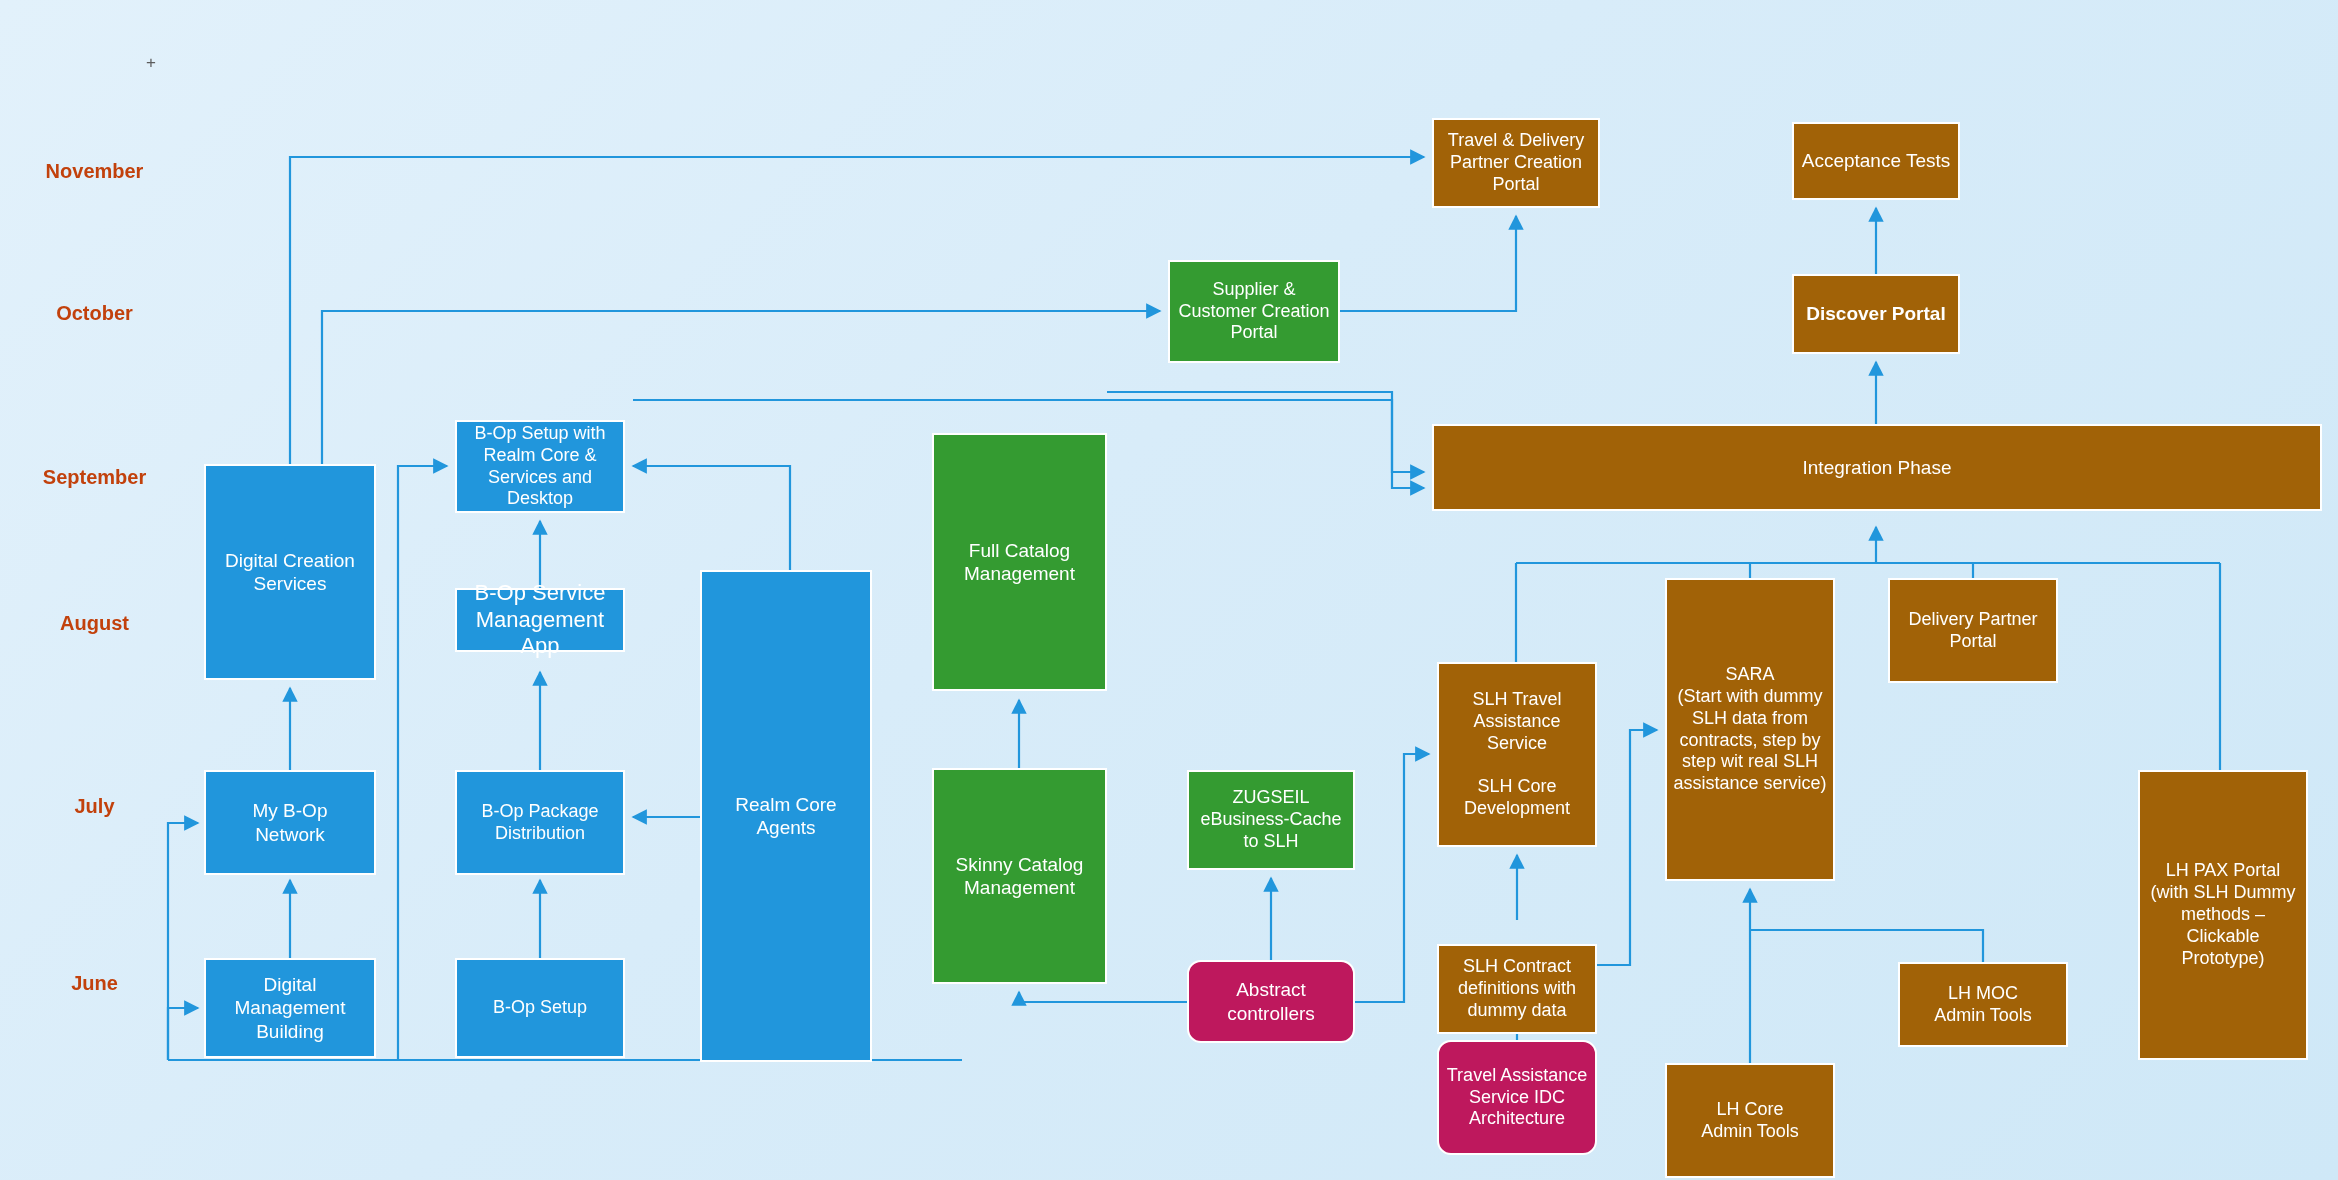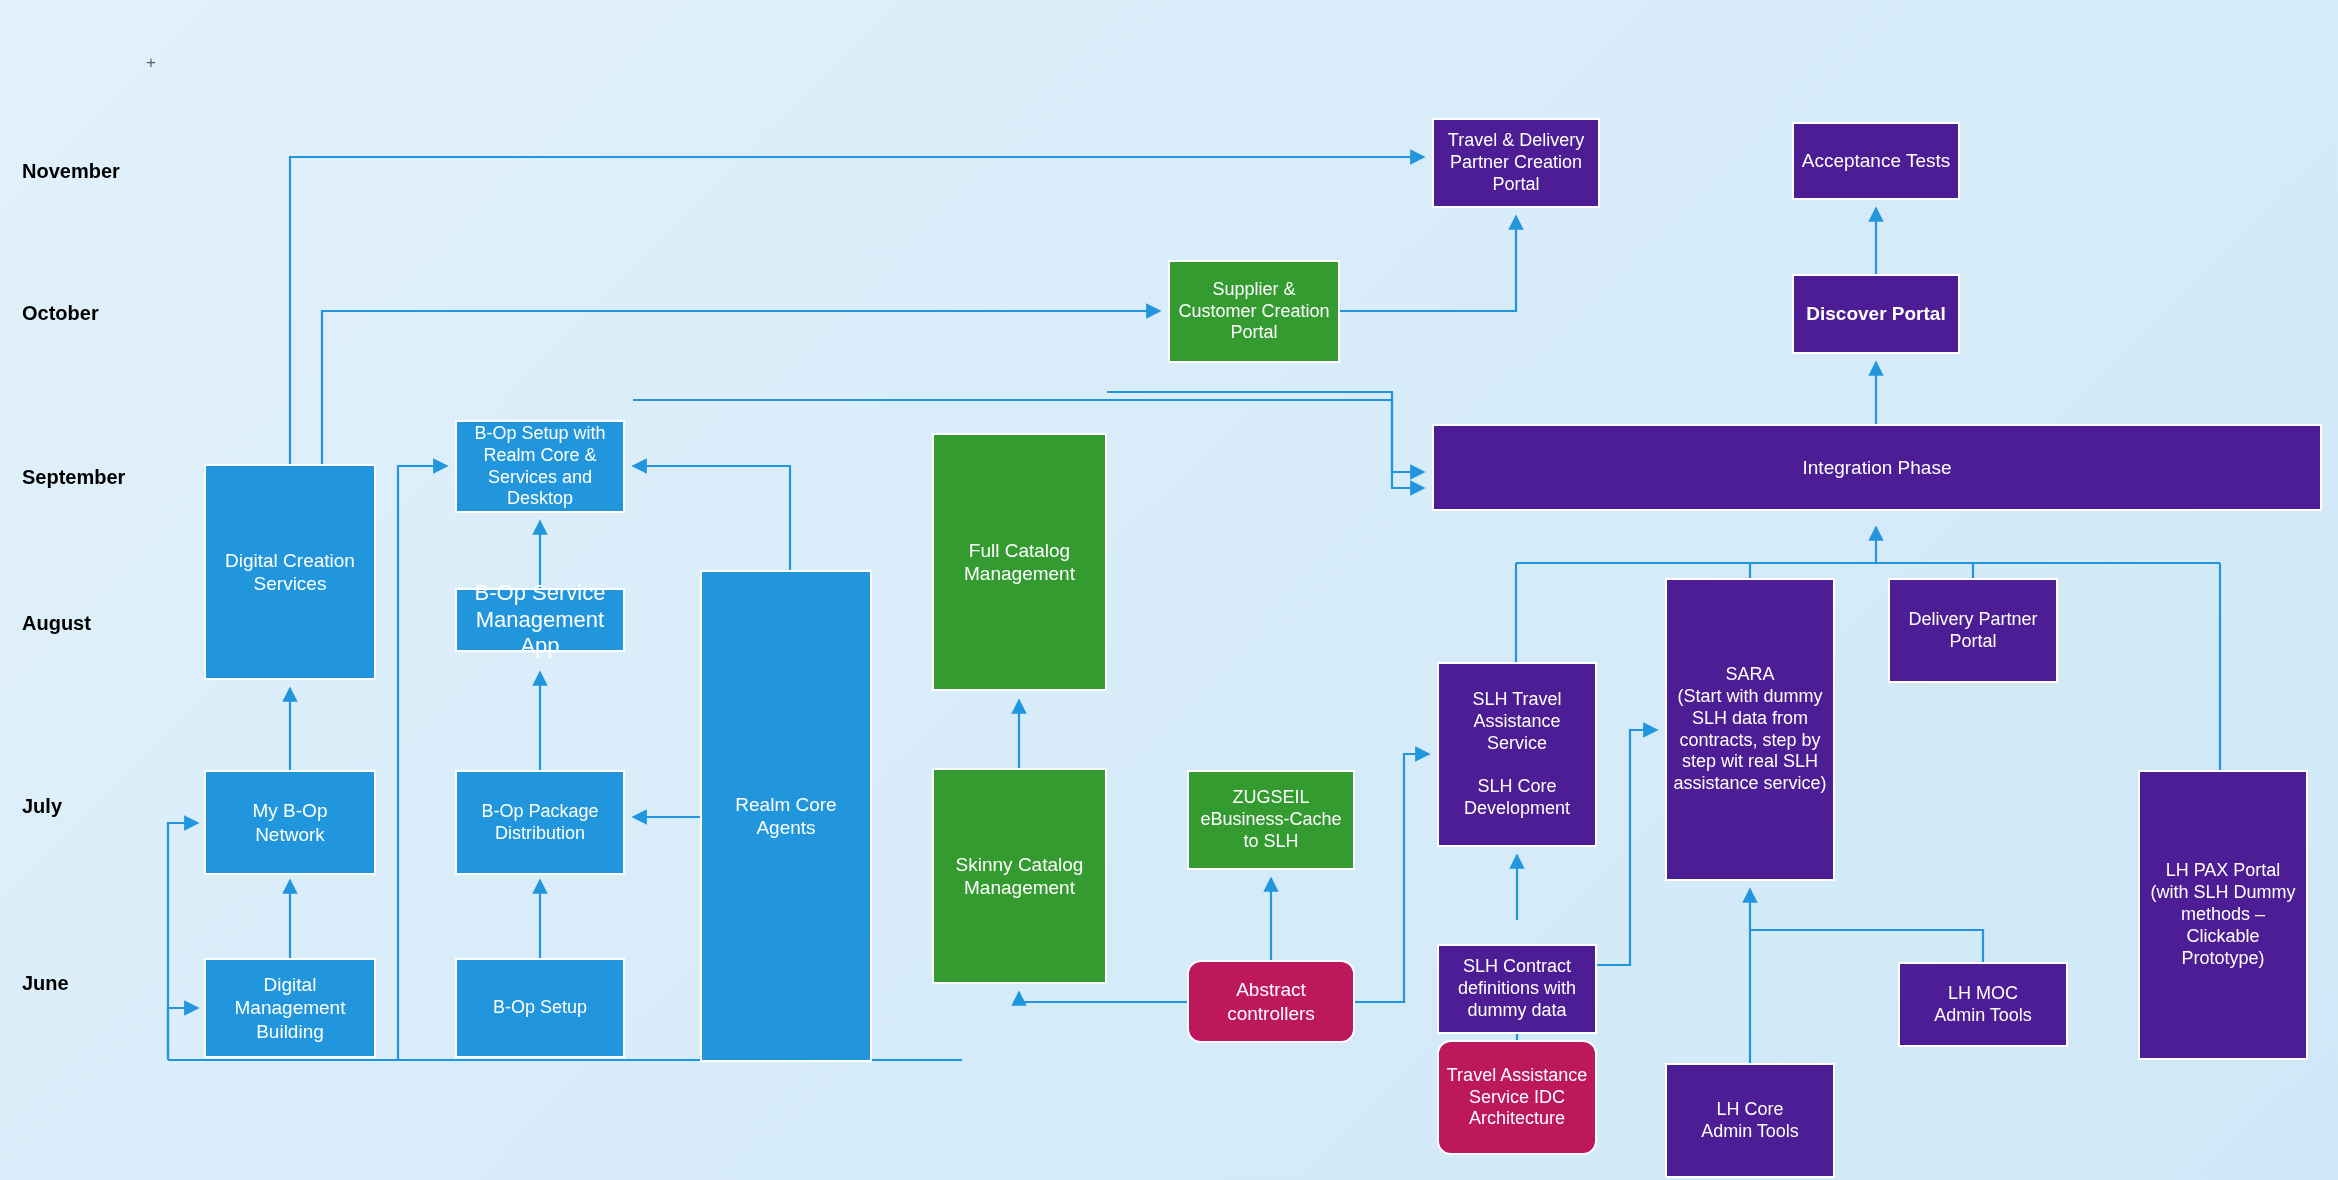--- a/index.html
+++ b/index.html
@@ -15,25 +15,25 @@
   .node{
     position:absolute;box-sizing:border-box;
     display:flex;align-items:center;justify-content:center;text-align:center;
     color:#ffffff;line-height:1.22;
     border:2px solid #ffffff;
     white-space:pre-line;
     padding:2px 5px;
   }
   .blue{background:#2196dc;}
   .green{background:#349b31;}
-  .purple{background:#4c1d95;}
+  .purple{background:#a16207;}
   .orange{background:#be185d;border-radius:14px;}
   .month{
-    position:absolute;color:#000000;font-weight:bold;font-size:20px;
-    text-align:left;white-space:nowrap;
+    position:absolute;color:#c2410c;font-weight:bold;font-size:20px;
+    text-align:center;white-space:nowrap;
   }
   #cursor-plus{position:absolute;width:16px;height:16px;color:#5c5c5c;font-size:17px;
     line-height:16px;text-align:center;font-family:"Liberation Sans",sans-serif;}
 </style>
 </head>
 <body>
 
 <div id="canvas">
 
   <svg id="svg-layer" viewBox="0 0 2338 1180" xmlns="http://www.w3.org/2000/svg">

